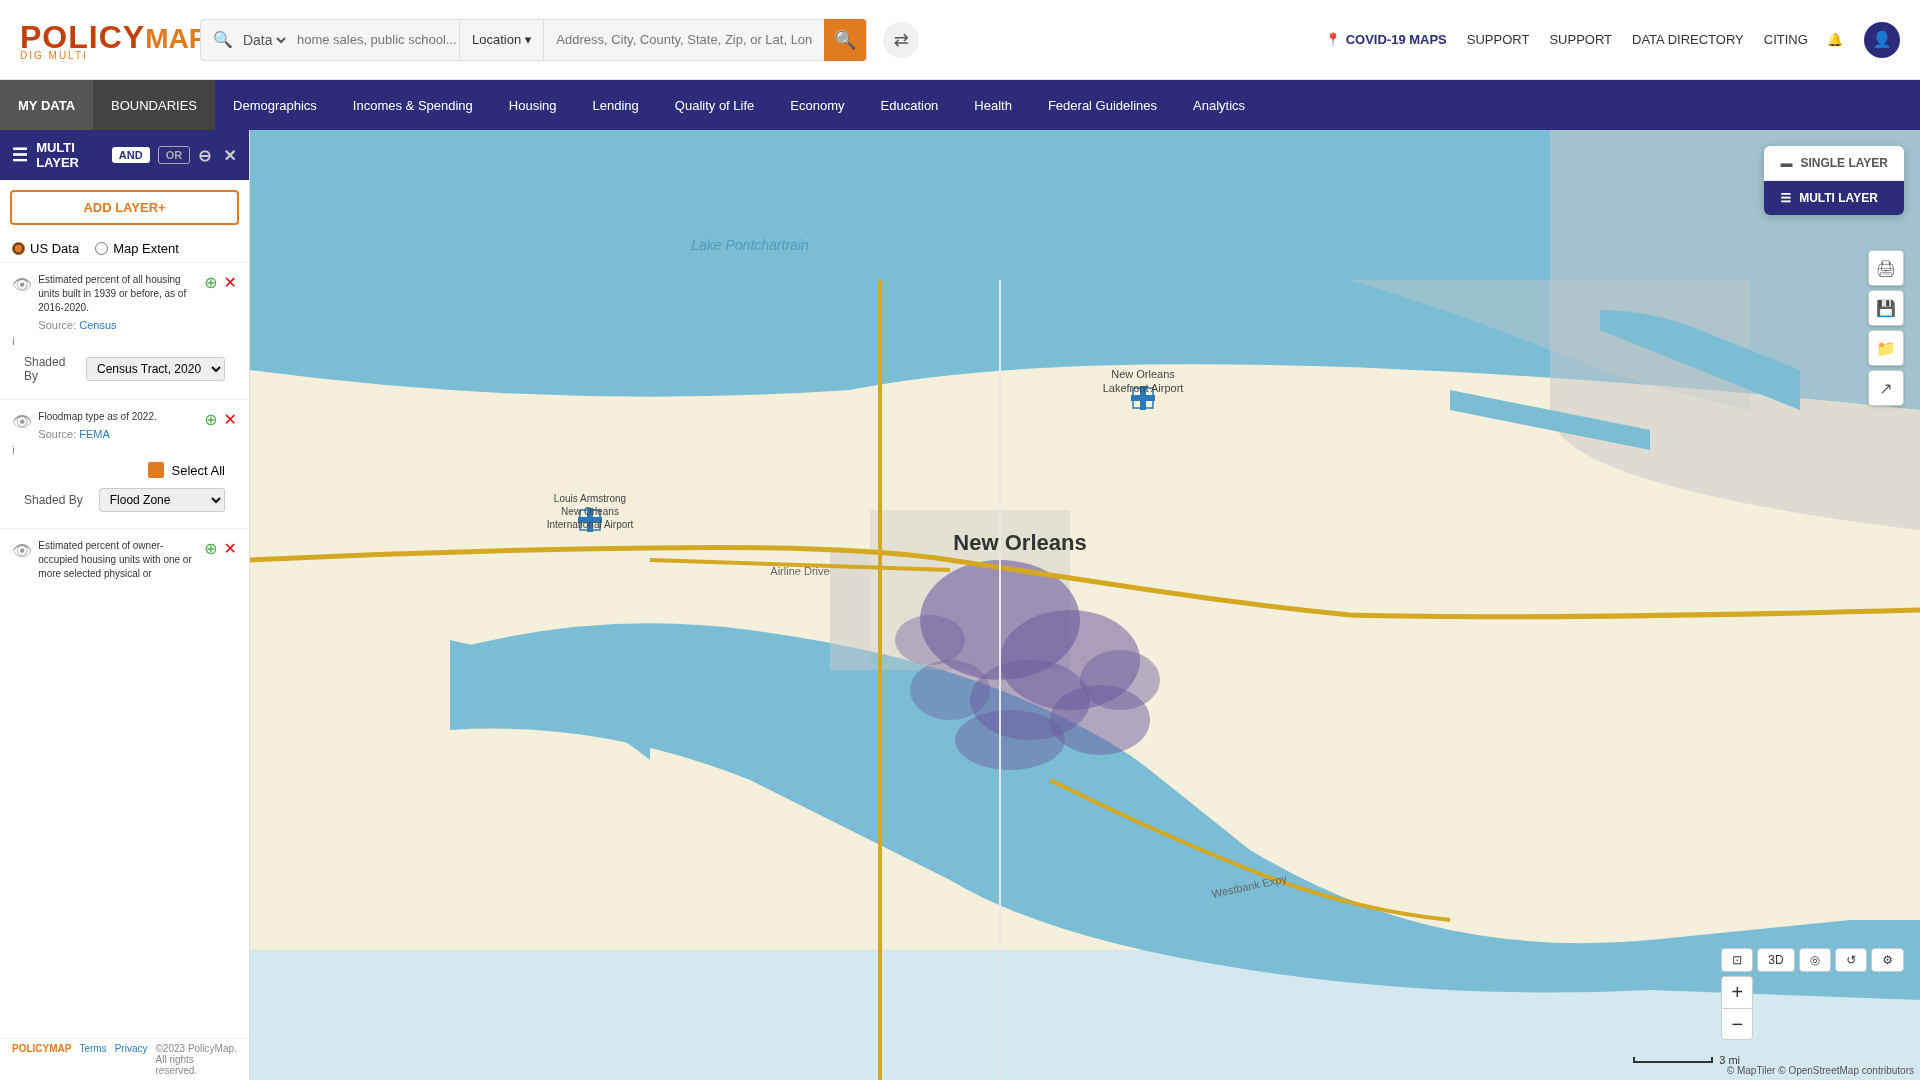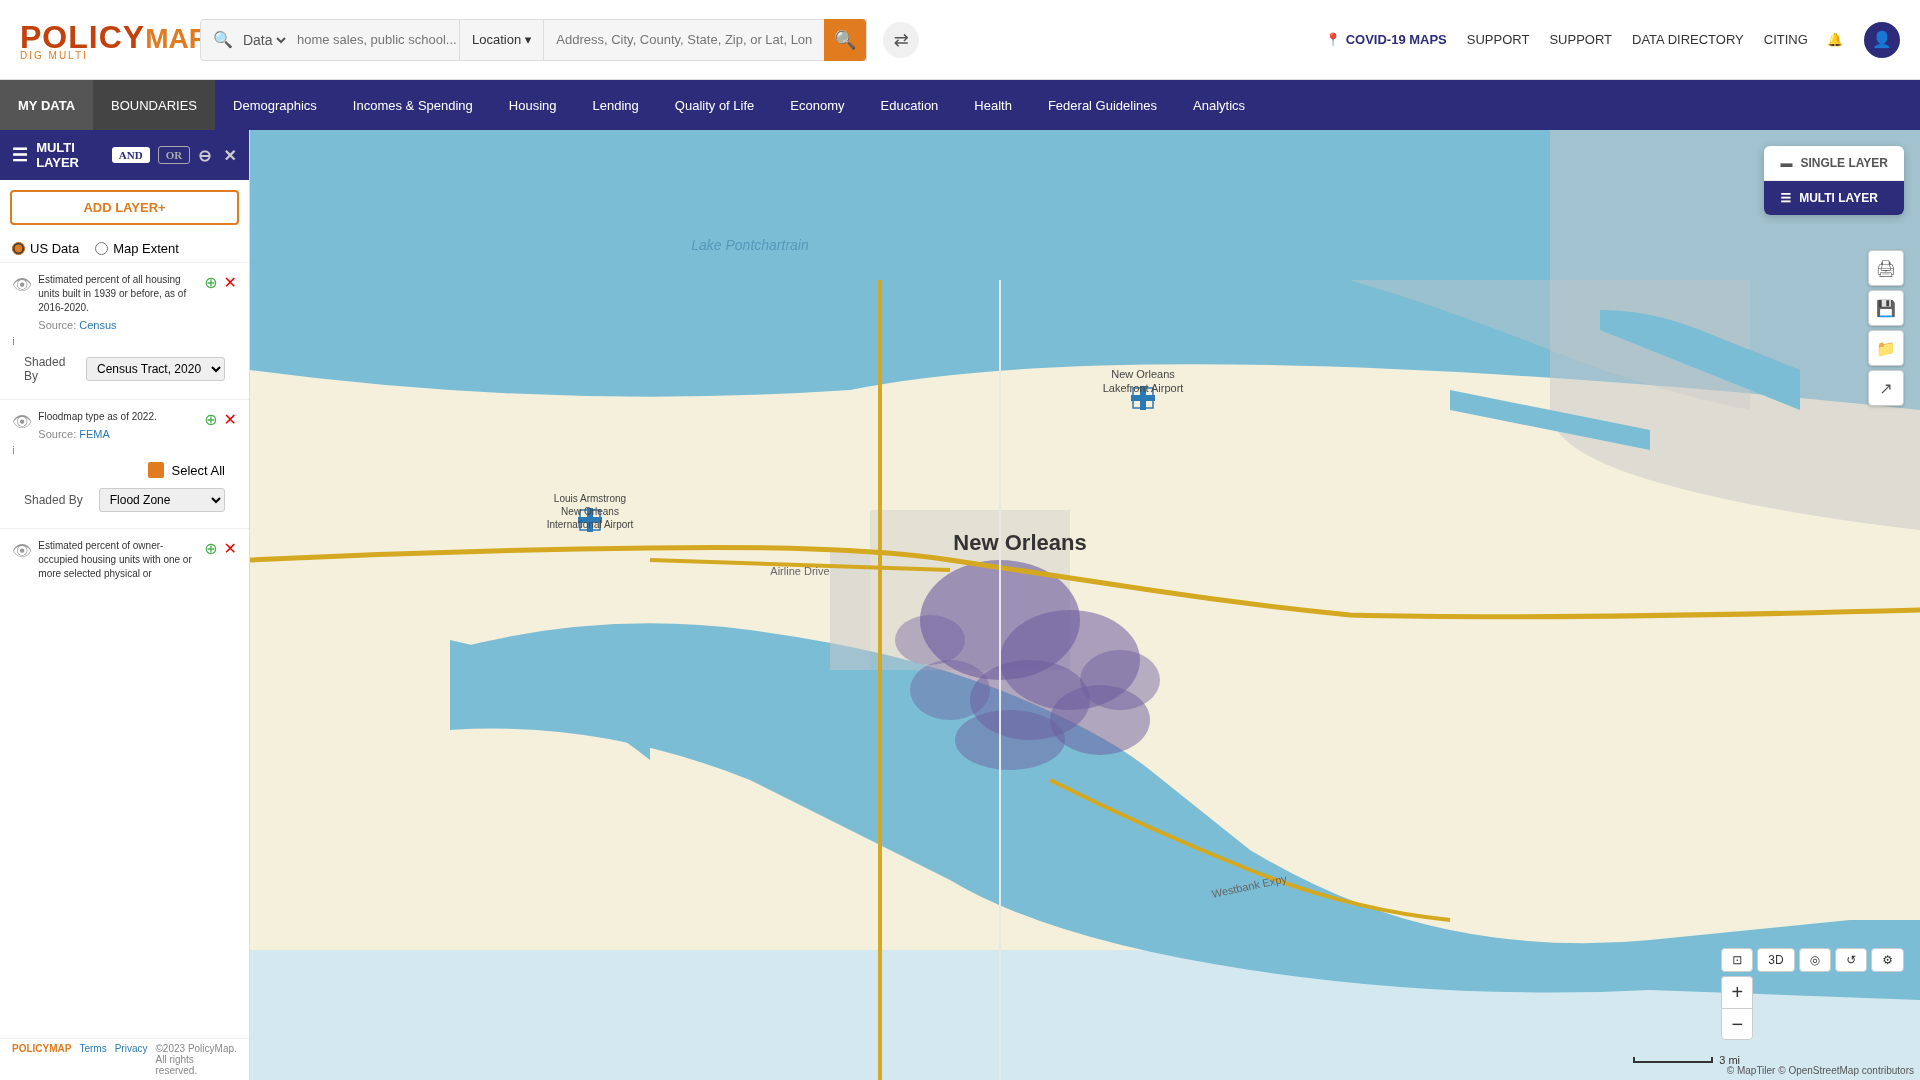--- a/index.html
+++ b/index.html
@@ -191,21 +191,20 @@
     }
     #sidebar-header .and-btn, #sidebar-header .or-btn {
       background: #fff;
       color: #2c2c7a;
       border: none;
       border-radius: 3px;
       padding: 2px 7px;
       font-size: 11px;
       font-weight: bold;
       cursor: pointer;
-      font-family: Liberation Serif, serif;
     }
     #sidebar-header .and-btn { background: #fff; }
     #sidebar-header .or-btn { background: transparent; color: #aaa; border: 1px solid #aaa; }
     #sidebar-header .icon-minus, #sidebar-header .icon-x {
       margin-left: auto;
       cursor: pointer;
       font-size: 16px;
       color: #ccc;
     }
     #sidebar-header .icon-x { margin-left: 4px; }

